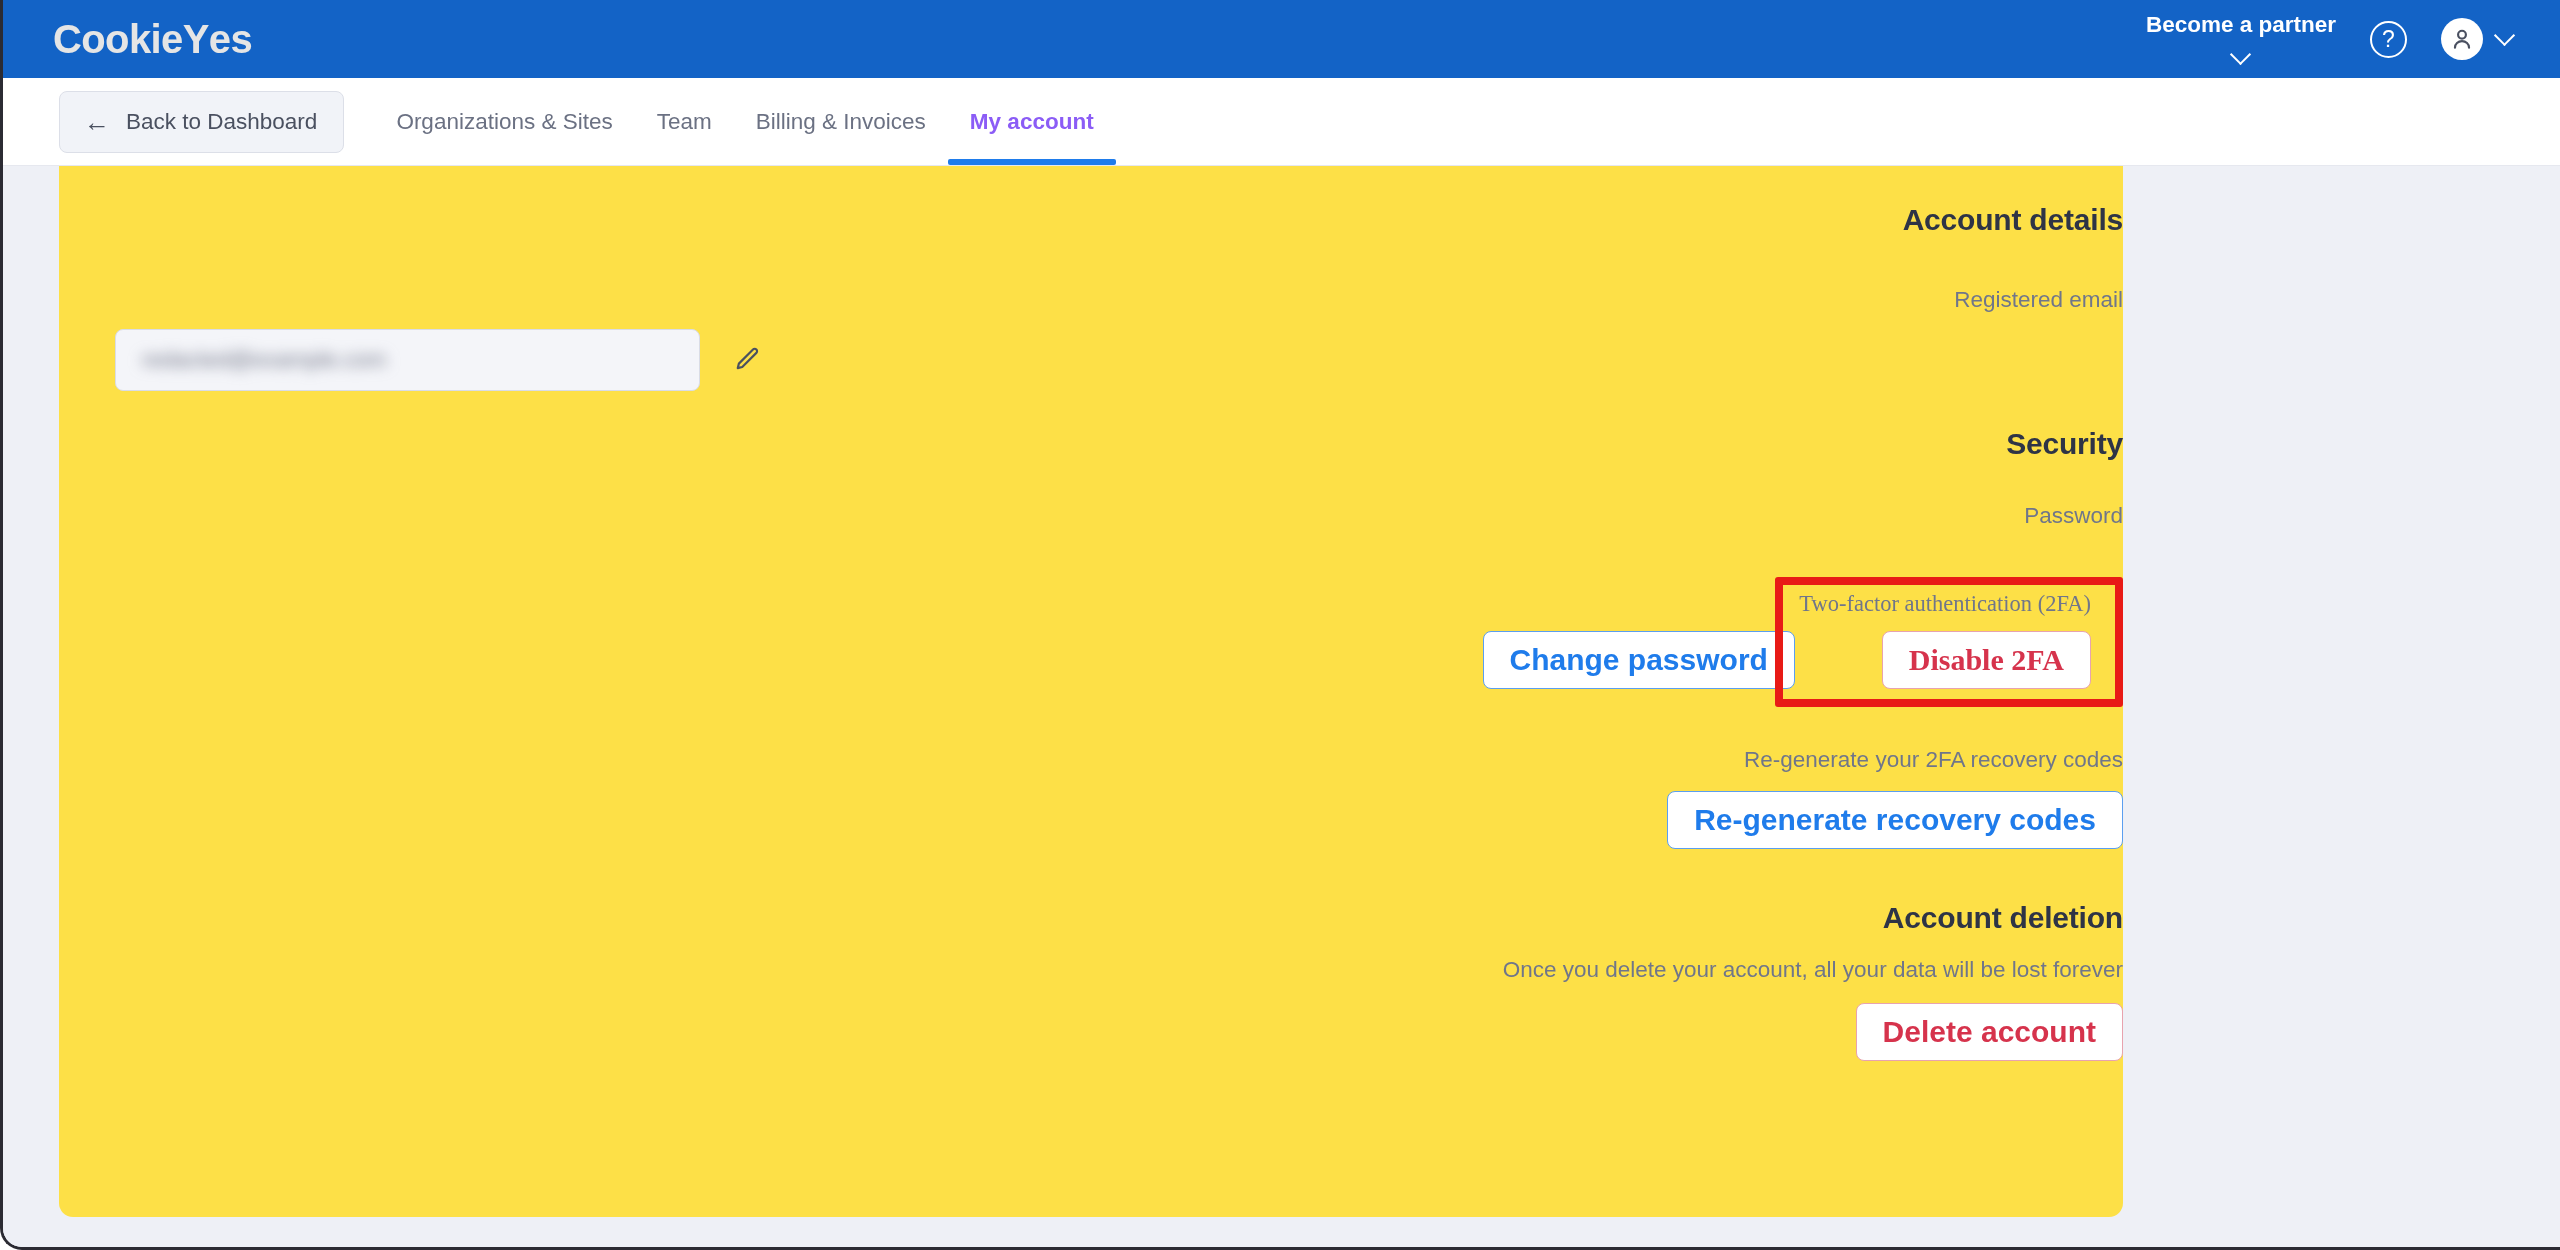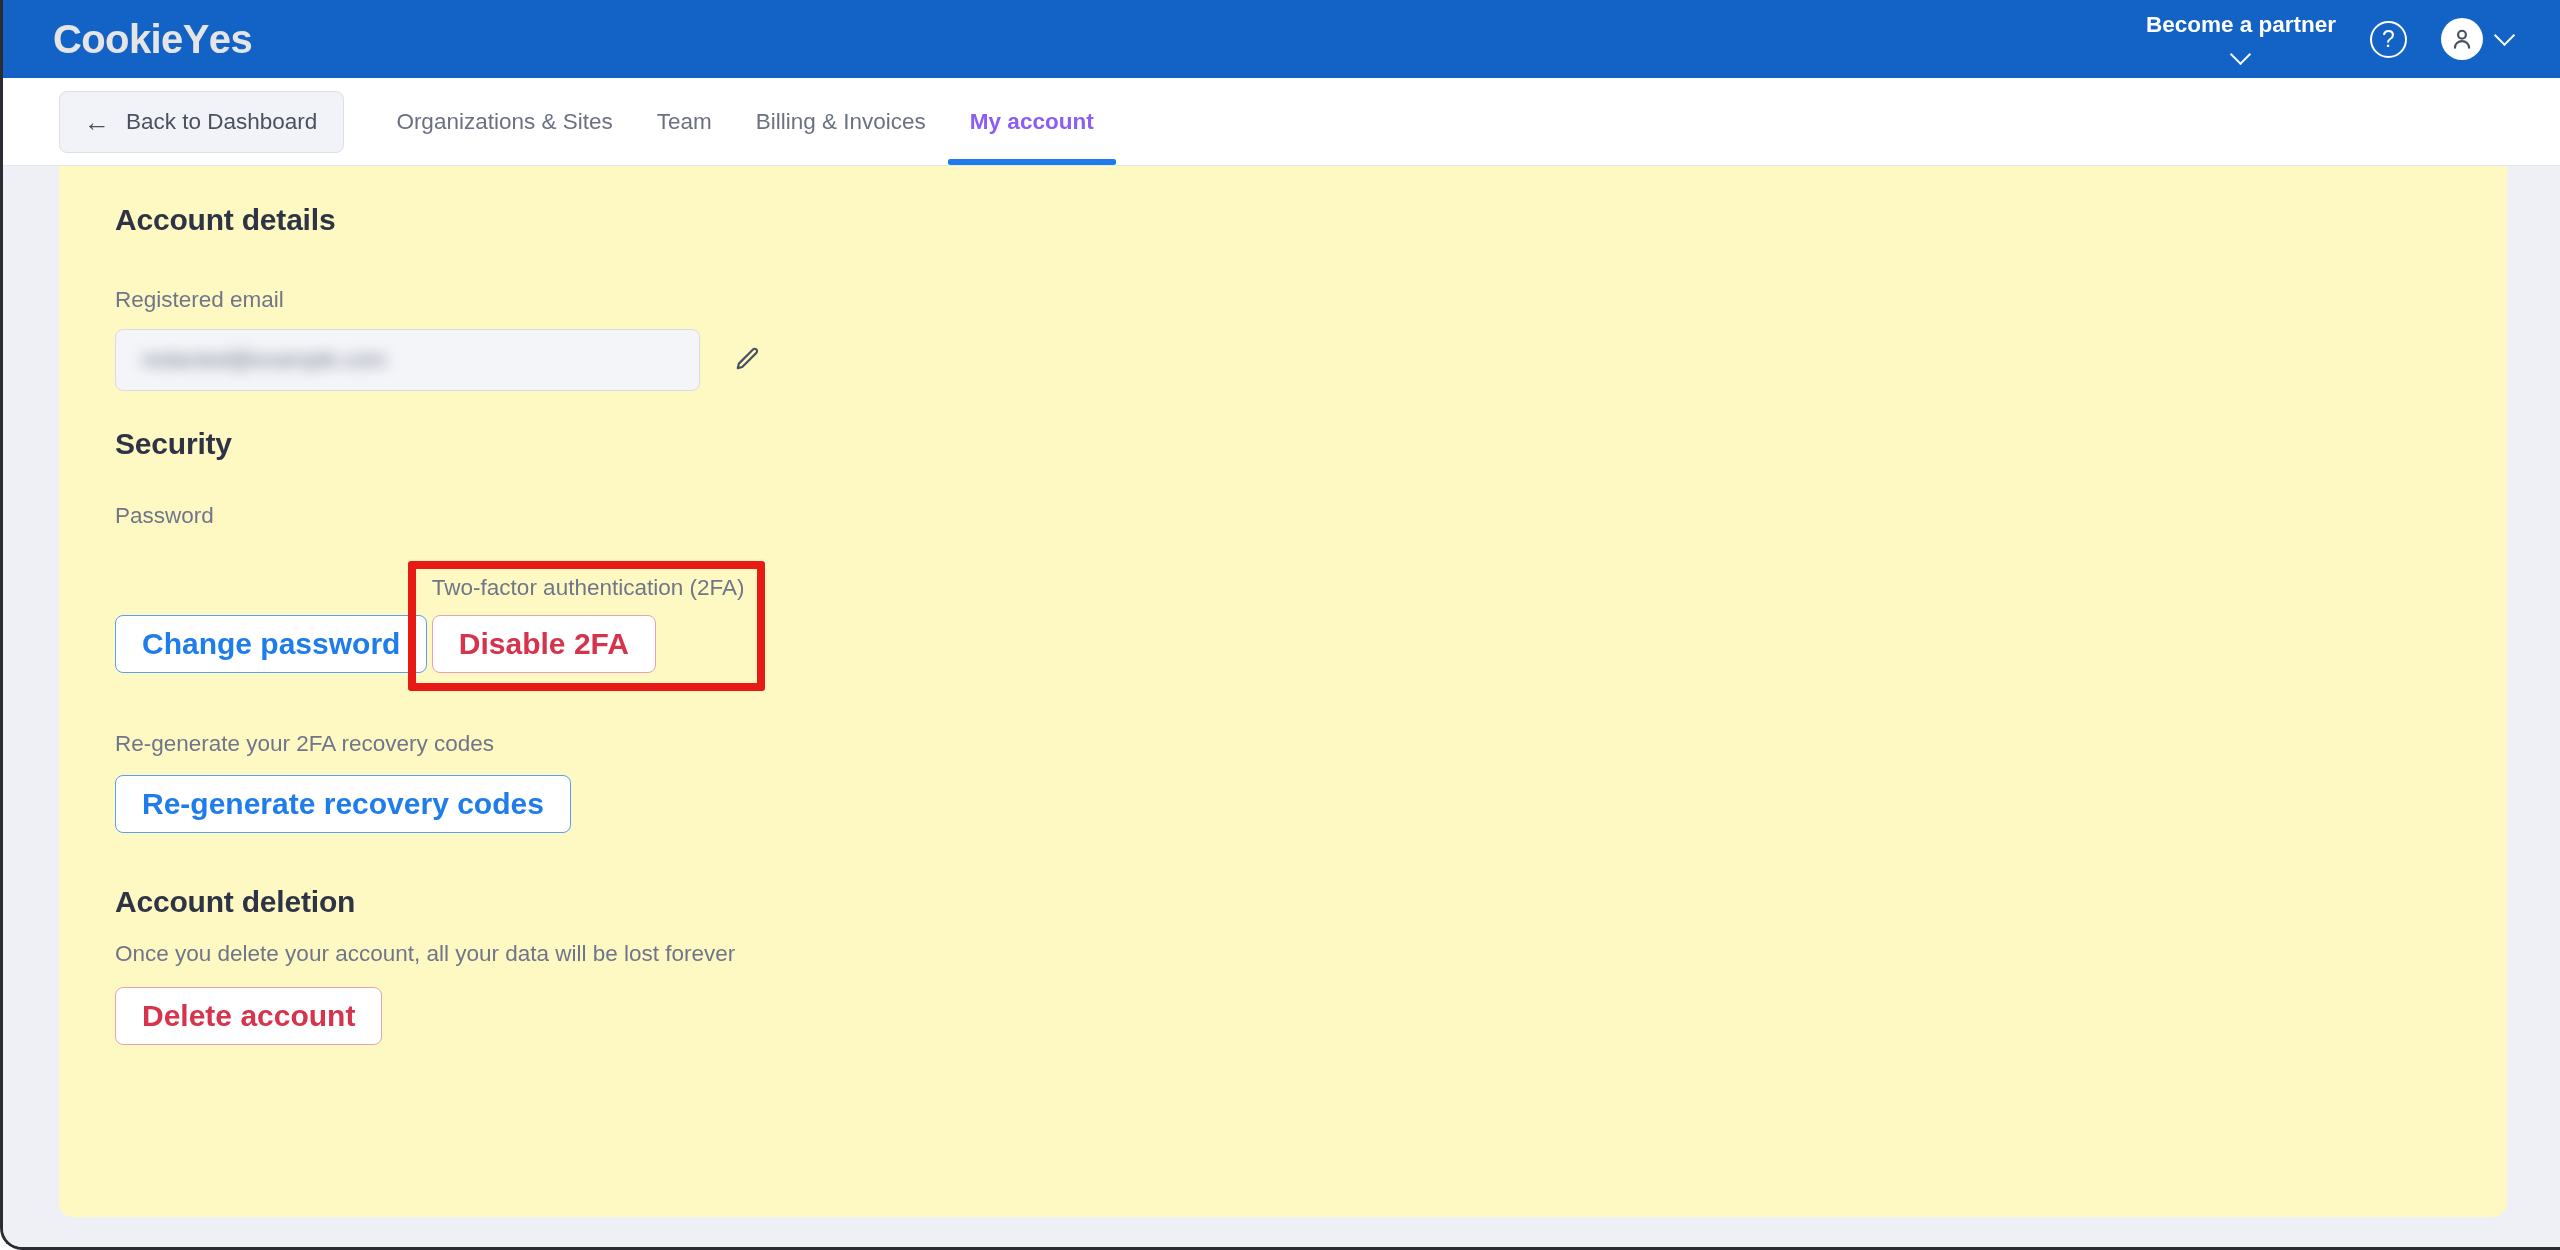--- a/index.html
+++ b/index.html
@@ -173,25 +173,26 @@
   
   .page-body {
     position: absolute;
     top: 165px; left: 0; right: 0; bottom: 0;
     background: #eef0f6;
     padding: 0 58px 0 56px;
   }
 
   .content-card {
     position: relative;
-    width: 2448px;
+    width: 2064px;
     min-height: 1052px;
-    background: #fef9c3;
+    background: #fde047;
     border-radius: 0 0 14px 14px;
     padding: 38px 0 0 0;
+    text-align: right;
   }
 
   .inner {
     padding-left: 56px;
   }
 
   .section-title {
     font-size: 30px;
     font-weight: bold;
     color: #2e3446;
@@ -263,23 +264,24 @@
   }
   .btn-red {
     color: #d6334c;
     border: 1.6px solid #e8a3ae;
   }
 
   
   .twofa-wrap {
     position: relative;
     display: inline-block;
-    margin-top: 32px;
+    margin-top: 48px;
     margin-left: -24px;
-    padding: 14px 20px 18px 24px;
+    padding: 14px 32px 18px 24px;
+    font-family: Liberation Serif, serif;
   }
   .annotation-box {
     position: absolute;
     inset: 0;
     border: 8px solid #e81a16;
     border-radius: 3px;
     pointer-events: none;
   }
   .twofa-wrap .field-label { position: relative; }
   .twofa-wrap .btn { margin-top: 14px; }

